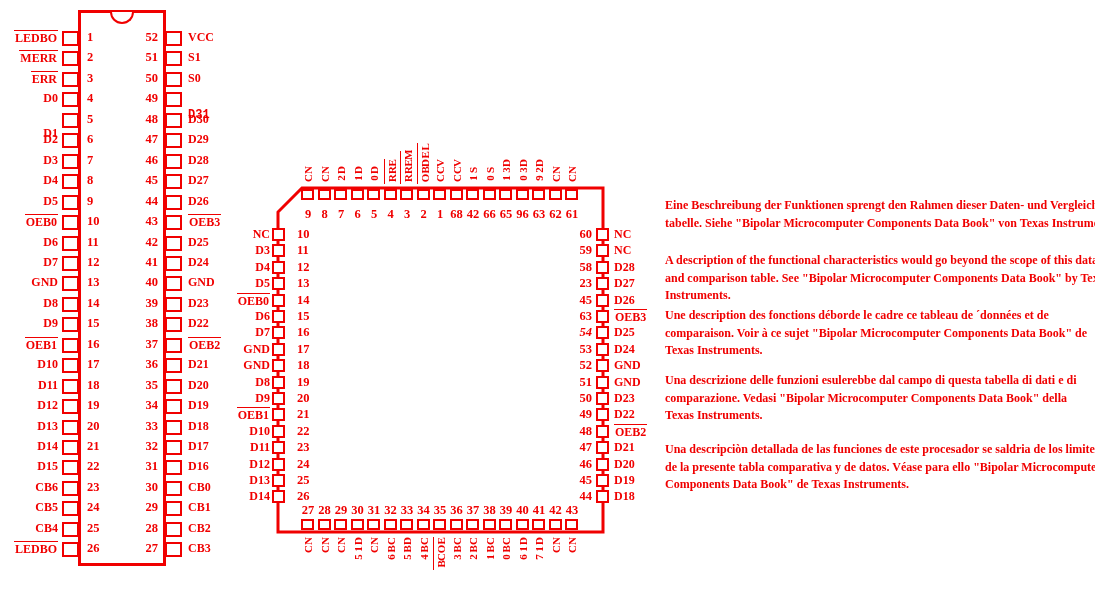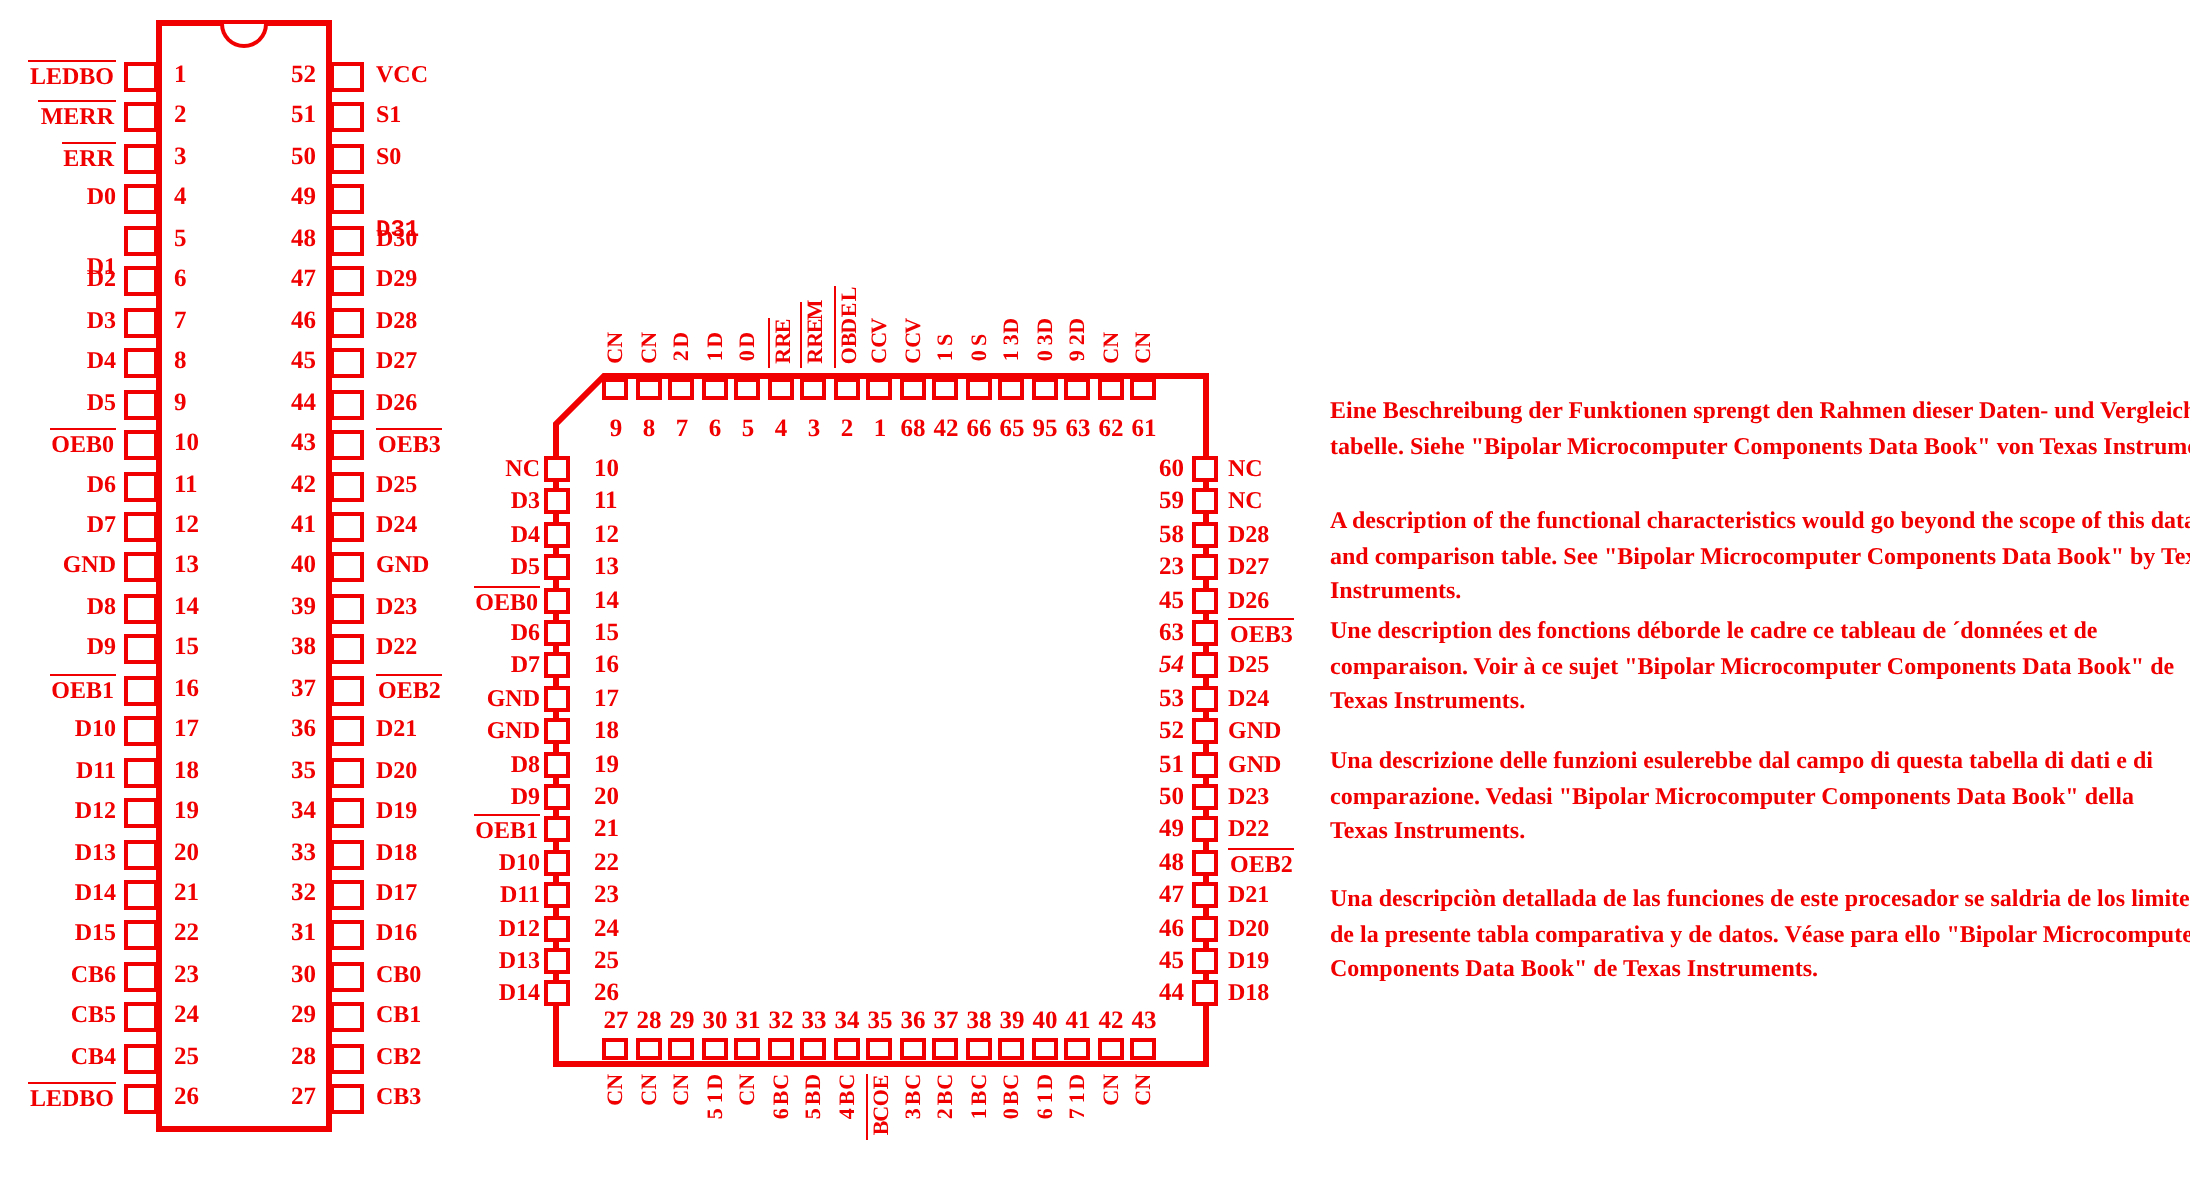--- a/index.html
+++ b/index.html
@@ -284,21 +284,21 @@
           <div class="vch">0</div>
         </div>
         <div class="pbox" style="left: 499px; top: 189px; width: 13px; height: 11px;"></div>
         <div class="num c" style="left: 495px; top: 207px; width: 22px;">65</div>
         <div class="vlab" style="left: 499px; width: 14px; height: 25.4px; top: 158.6px;">
           <div class="vch">D</div>
           <div class="vch">3</div>
           <div class="vch">1</div>
         </div>
         <div class="pbox" style="left: 515.5px; top: 189px; width: 13px; height: 11px;"></div>
-        <div class="num c" style="left: 511.5px; top: 207px; width: 22px;">95</div>
+        <div class="num c" style="left: 511.5px; top: 207px; width: 22px;">96</div>
         <div class="vlab" style="left: 515.5px; width: 14px; height: 25.4px; top: 158.6px;">
           <div class="vch">D</div>
           <div class="vch">3</div>
           <div class="vch">0</div>
         </div>
         <div class="pbox" style="left: 532px; top: 189px; width: 13px; height: 11px;"></div>
         <div class="num c" style="left: 528px; top: 207px; width: 22px;">63</div>
         <div class="vlab" style="left: 532px; width: 14px; height: 25.4px; top: 158.6px;">
           <div class="vch">D</div>
           <div class="vch">2</div>

